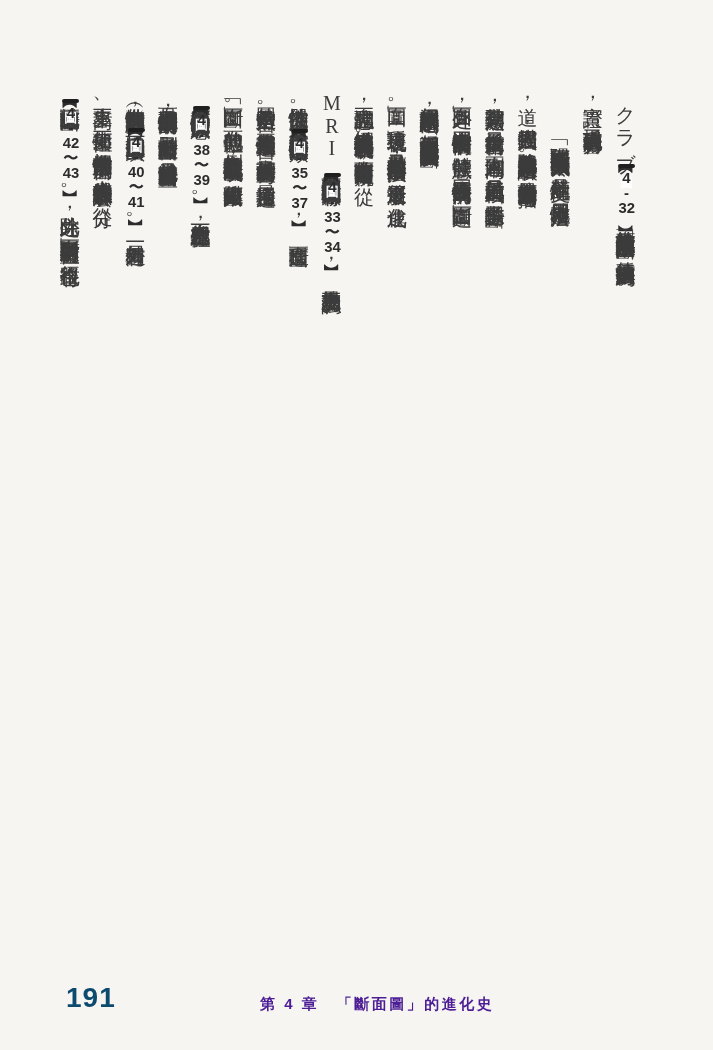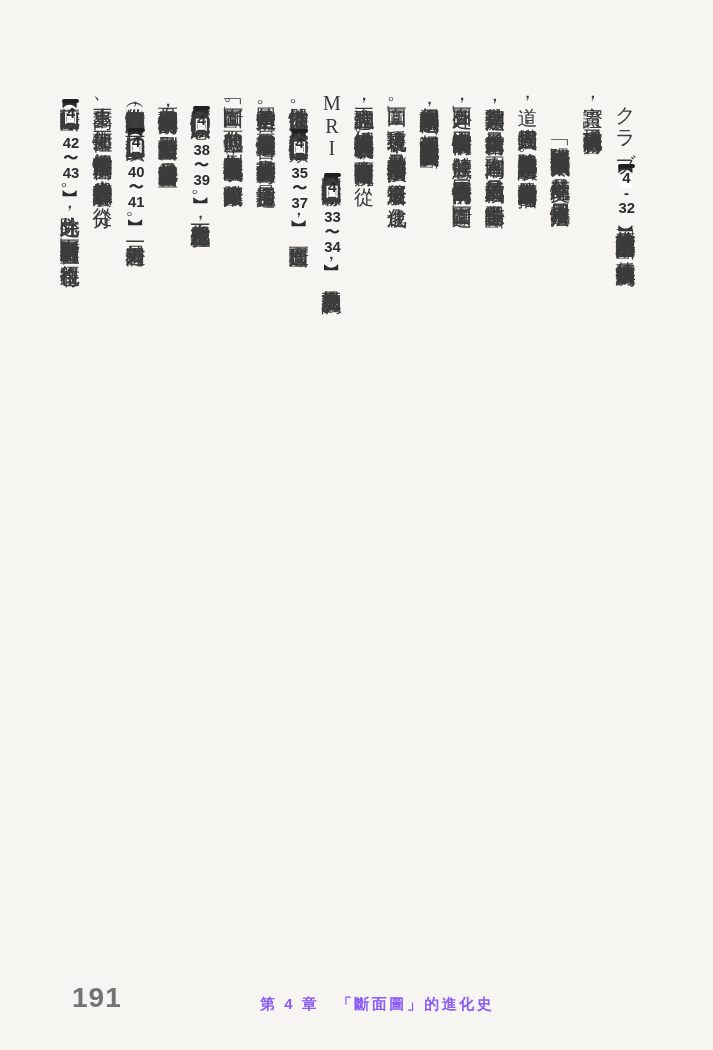--- a/index.html
+++ b/index.html
@@ -59,36 +59,36 @@
   }
   .tcy {
     text-combine-upright: all;
     -webkit-text-combine: horizontal;
     font-size: 15px;
   }
   .upright { text-orientation: upright; }
 
   .page-number {
     position: absolute;
-    left: 72px; top: 982px;
+    left: 66px; top: 982px;
     font-family: "Liberation Sans", "DejaVu Sans", sans-serif;
     font-weight: bold;
     font-size: 28px;
     letter-spacing: 1px;
-    color: #737373;
+    color: #0c4a6e;
     text-align: center;
   }
   .chapter {
     position: absolute;
     left: 260px; top: 995px;
     font-family: "Liberation Sans", "DejaVu Sans", sans-serif;
     font-weight: bold;
     font-size: 15px;
     letter-spacing: 2.5px;
-    color: #8b5cf6;
+    color: #4c1d95;
   }
 </style>
 </head>
 <body>
 
 <div class="page">
 
   <div class="text-block">
       <div class="col">クラブ<span class="figref">【<span class="zu">圖</span><span class="tcy">4</span><span class="tcy">-</span><span class="tcy">32</span>】</span>等畫技高超的硬蕊系人氣作家經常使用「斷面圖」，使這種技法的演出效果得到</div>
       <div class="col">實證，提高了這種表現的影響力。</div>

